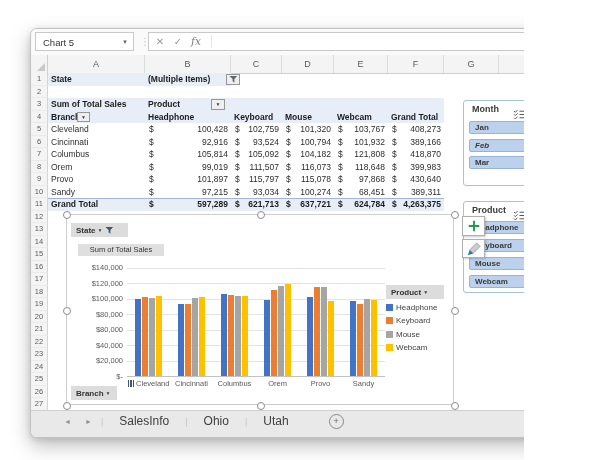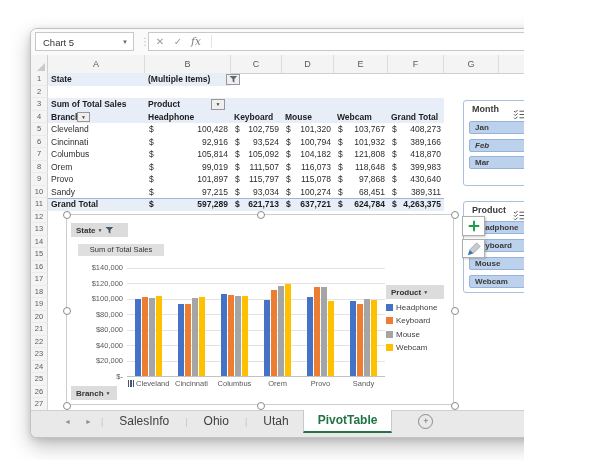--- a/index.html
+++ b/index.html
@@ -456,18 +456,17 @@
     <div class="tabbar">
       <div class="tabrow" id="tabrow" style="padding-left:26px;">
           <div class="navarr">◄</div>
           <div class="navarr">►</div>
           <div class="tabsep">|</div>
           <div class="sheettab">SalesInfo</div>
           <div class="tabsep">|</div>
           <div class="sheettab">Ohio</div>
           <div class="tabsep">|</div>
           <div class="sheettab">Utah</div>
-          <div class="sheettab active">PivotTable</div>
           <div class="addsheet">+</div>
         </div>
     </div>
   </div>
 </div>
 
 </body></html>

